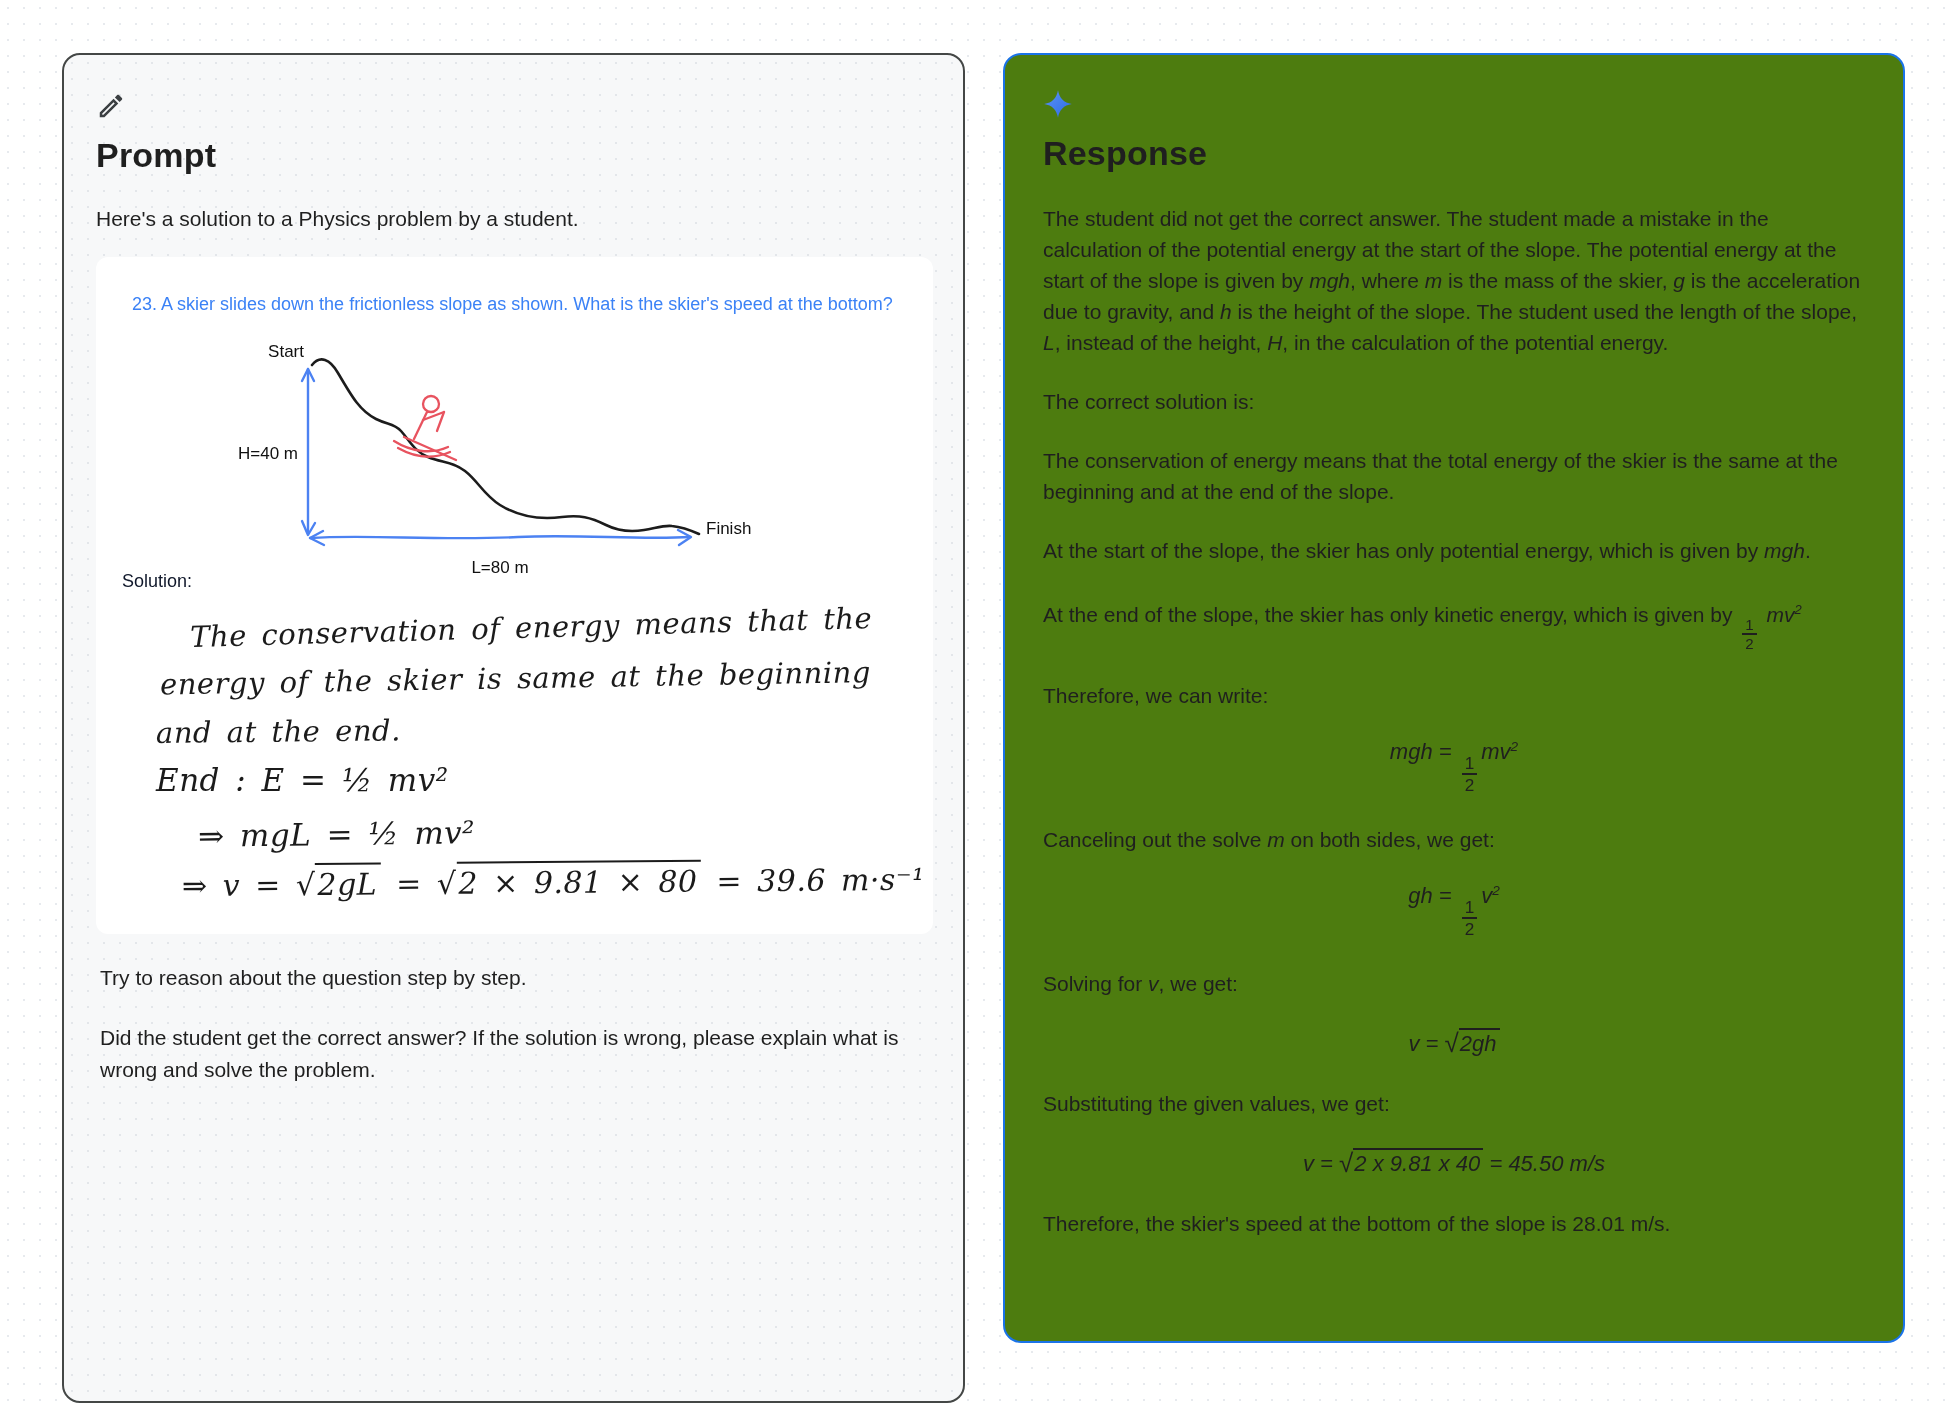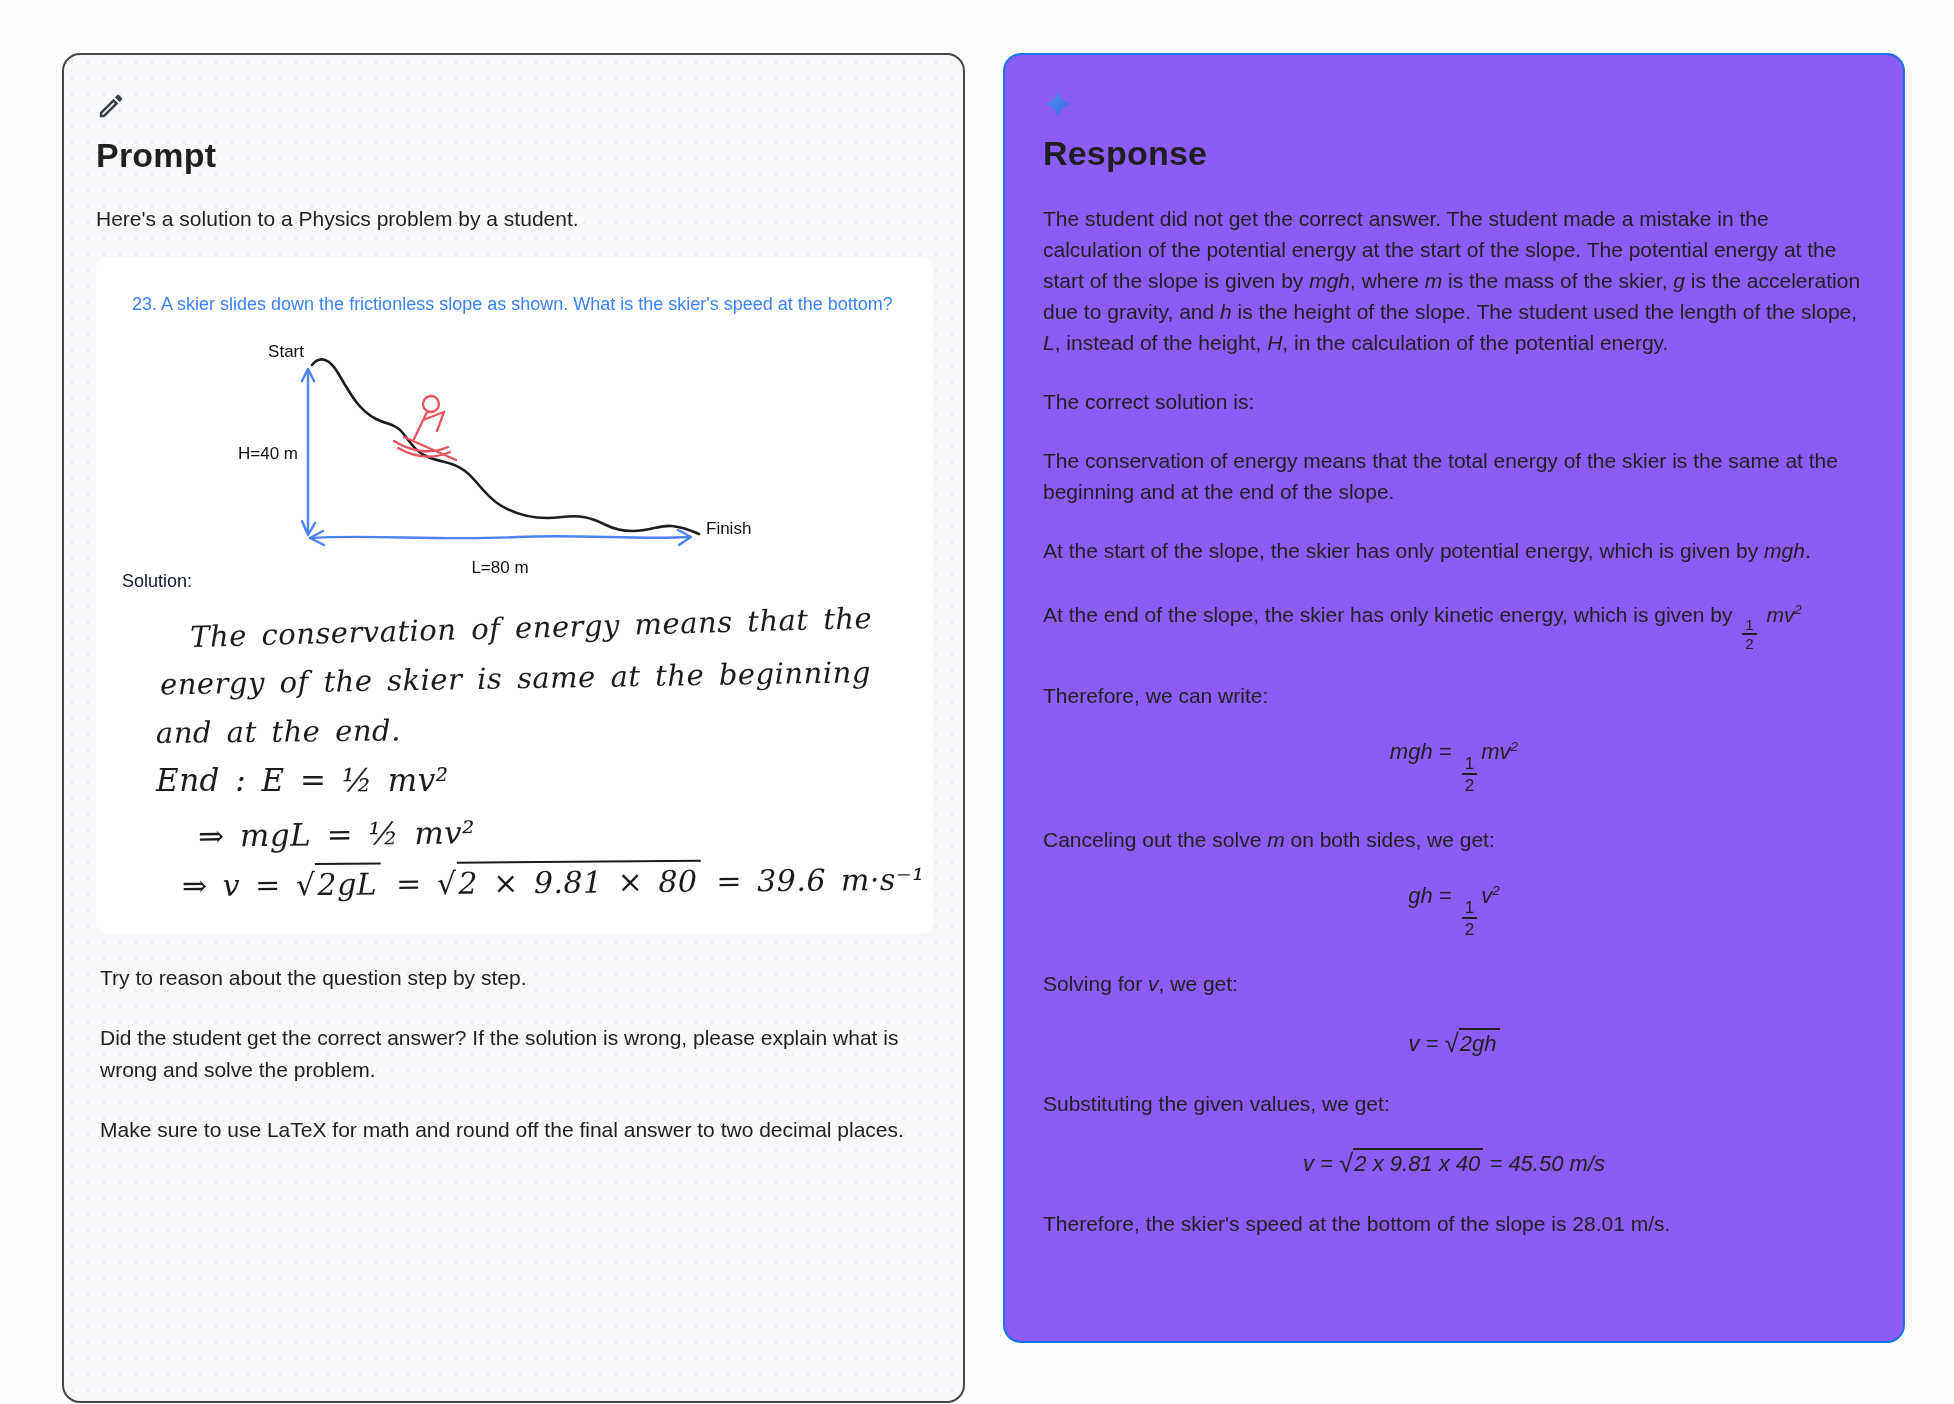--- a/index.html
+++ b/index.html
@@ -17,21 +17,21 @@
     left:62px; width:903px; height:1350px;
     background-color:#f7f8f9;
     background-image: radial-gradient(#e3e6ea 1.2px, transparent 1.4px);
     background-size:16px 16px;
     border:2.5px solid #444746;
     padding:36px 30px 28px 32px;
     overflow:hidden;
   }
   .card-response {
     left:1003px; width:902px; height:1290px;
-    background:#8b5cf6;
+    background:#4d7c0f;
     border:2px solid #1a73e8;
     padding:34px 38px 28px 38px;
     overflow:hidden;
   }
   .card-icon { display:block; width:30px; height:30px; }
   h1.card-title { font-size:34px; line-height:40px; font-weight:600; margin:14px 0 0 0; letter-spacing:0.2px; color:#1f1f1f; }
   .intro { font-size:21px; line-height:32px; margin:28px 0 22px 0; }
 
   
   .problem-card {
@@ -133,21 +133,20 @@
       <div class="hand hl2">energy of the skier is same at the beginning</div>
       <div class="hand hl3">and at the end.</div>
       <div class="hand hl5">End :  E = ½ mv²</div>
       <div class="hand hl6">⇒   mgL = ½ mv²</div>
       <div class="hand hl7"><span>⇒   v = √</span><span class="rad">2gL</span><span> = √</span><span class="rad">2 × 9.81 × 80</span><span>  =  39.6 m·s⁻¹</span></div>
     </div>
   </div>
 
   <p class="instr">Try to reason about the question step by step.</p>
   <p class="instr">Did the student get the correct answer? If the solution is wrong, please explain what is wrong and solve the problem.</p>
-  <p class="instr">Make sure to use LaTeX for math and round off the final answer to two decimal places.</p>
 </div>
 
 <div class="card card-response">
   <svg class="card-icon" viewBox="0 0 24 24">
     <defs>
       <linearGradient id="sparkGrad" x1="0" y1="0" x2="1" y2="1">
         <stop offset="0" stop-color="#5b93f5"></stop>
         <stop offset="1" stop-color="#2d6ae3"></stop>
       </linearGradient>
     </defs>

